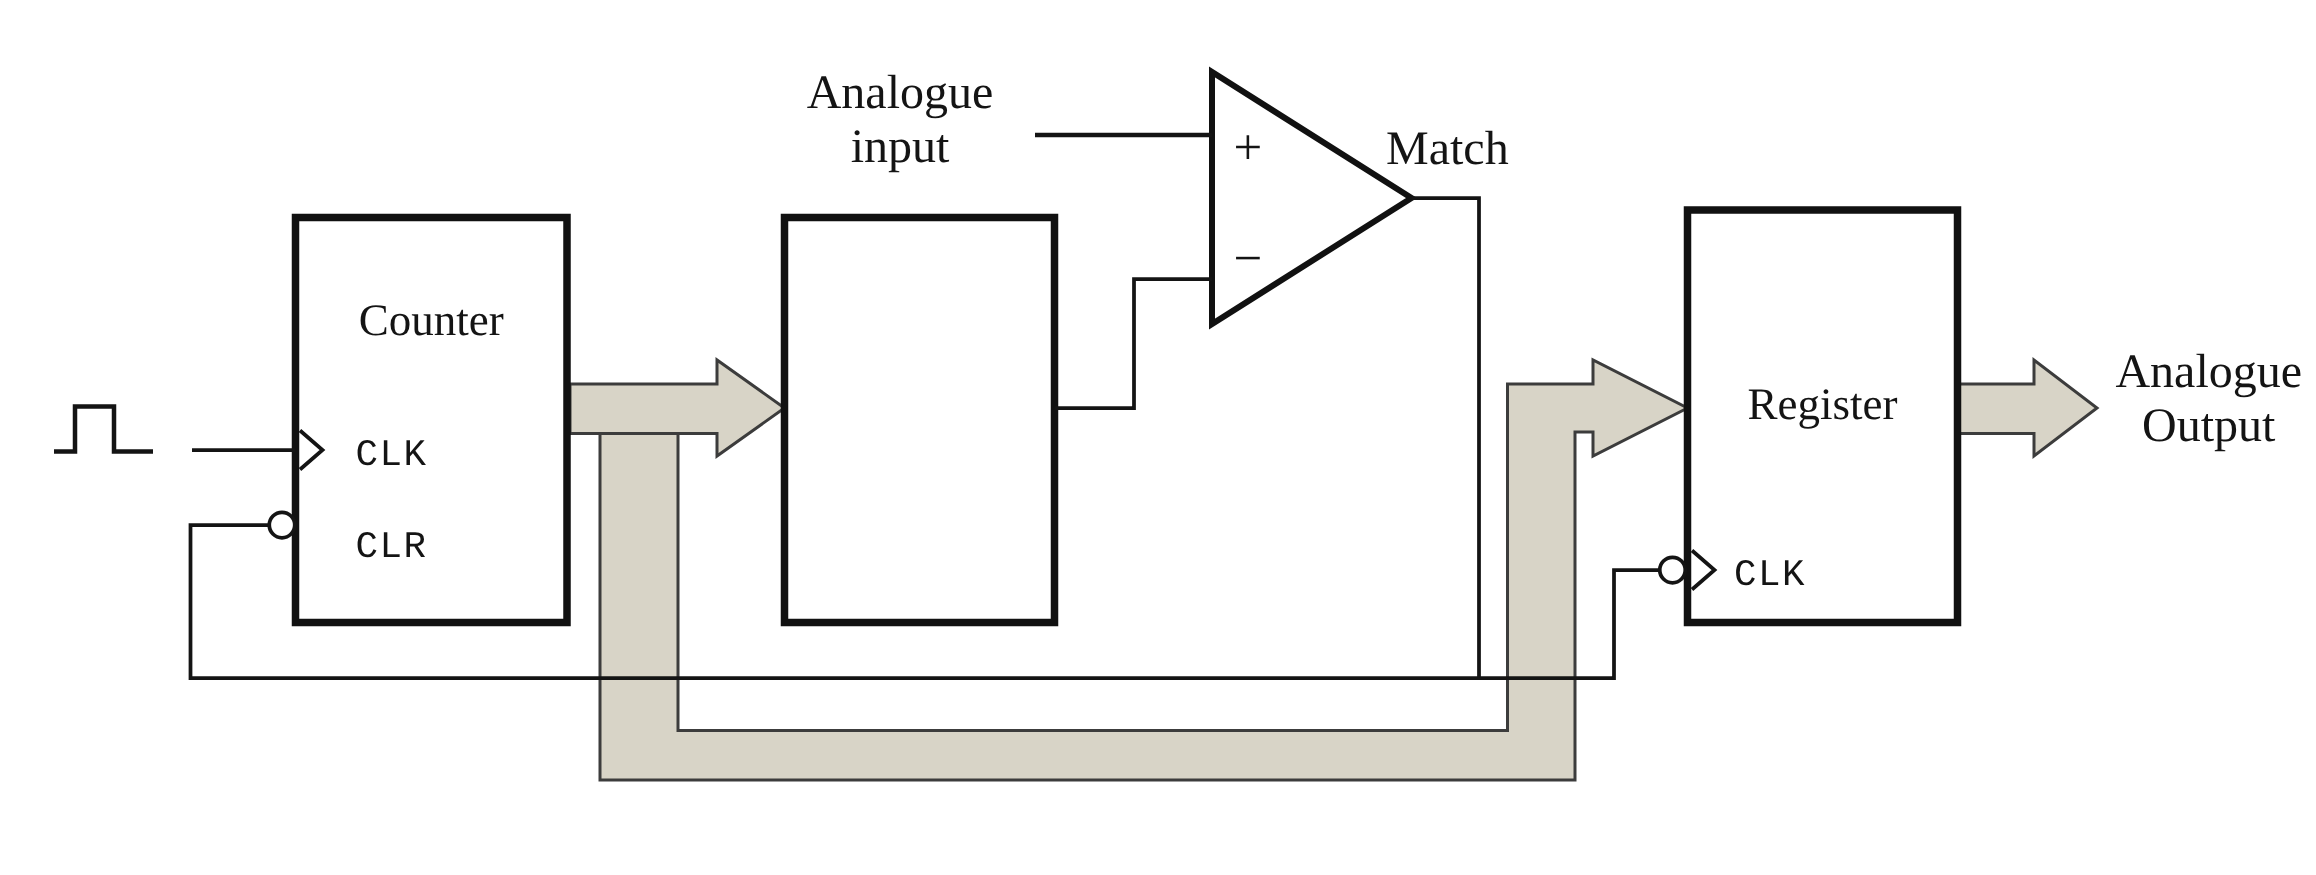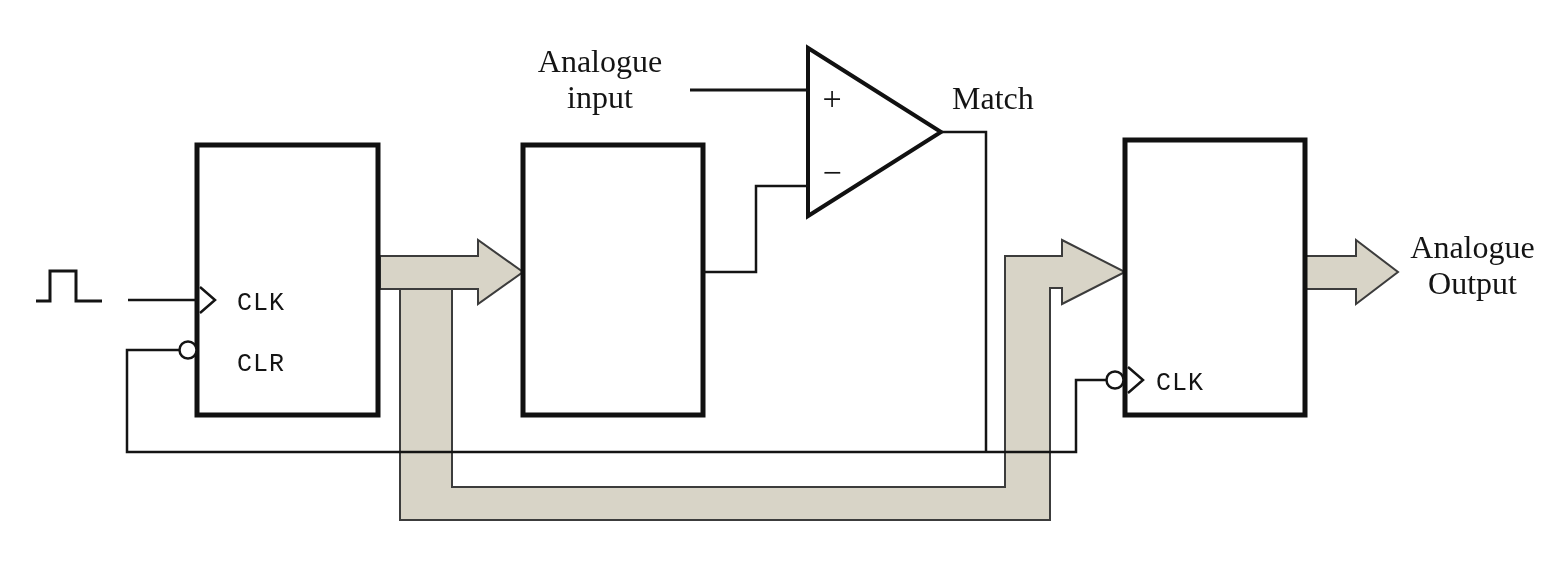--- a/index.html
+++ b/index.html
@@ -48,27 +48,29 @@
     <polyline points="200,287 215,300 200,313" fill="#ffffff" stroke="#141414" stroke-width="2.5"></polyline>
     <polyline points="1128,367 1143,380 1128,393" fill="#ffffff" stroke="#141414" stroke-width="2.5"></polyline>
 
     <circle cx="188" cy="350" r="8.5" fill="#ffffff" stroke="#141414" stroke-width="2.5"></circle>
     <circle cx="1115" cy="380" r="8.5" fill="#ffffff" stroke="#141414" stroke-width="2.5"></circle>
   </svg>
 
   <div class="label two-line big" style="left:505px; top:44px; width:190px;">Analogue
 input</div>
 
-  <div class="label big" style="left:952px; top:80px;">Match</div>
+  <div class="label big" style="left:924px; top:80px;">Match</div>
 
   <div class="label two-line big" style="left:1405px; top:230px; width:135px;">Analogue
 Output</div>
 
+  <div class="label block-title" style="left:197px; top:197px; width:181px;">Counter</div>
   <div class="label mono" style="left:237px; top:289px;">CLK</div>
   <div class="label mono" style="left:237px; top:350px;">CLR</div>
 
 
+  <div class="label block-title" style="left:1125px; top:253px; width:180px;">Register</div>
   <div class="label mono" style="left:1156px; top:369px;">CLK</div>
 
   <div class="label sign" style="left:812px; top:80px; width:40px;">+</div>
   <div class="label sign" style="left:812px; top:154px; width:40px;">−</div>
 
 </div>
 
 </body></html>

